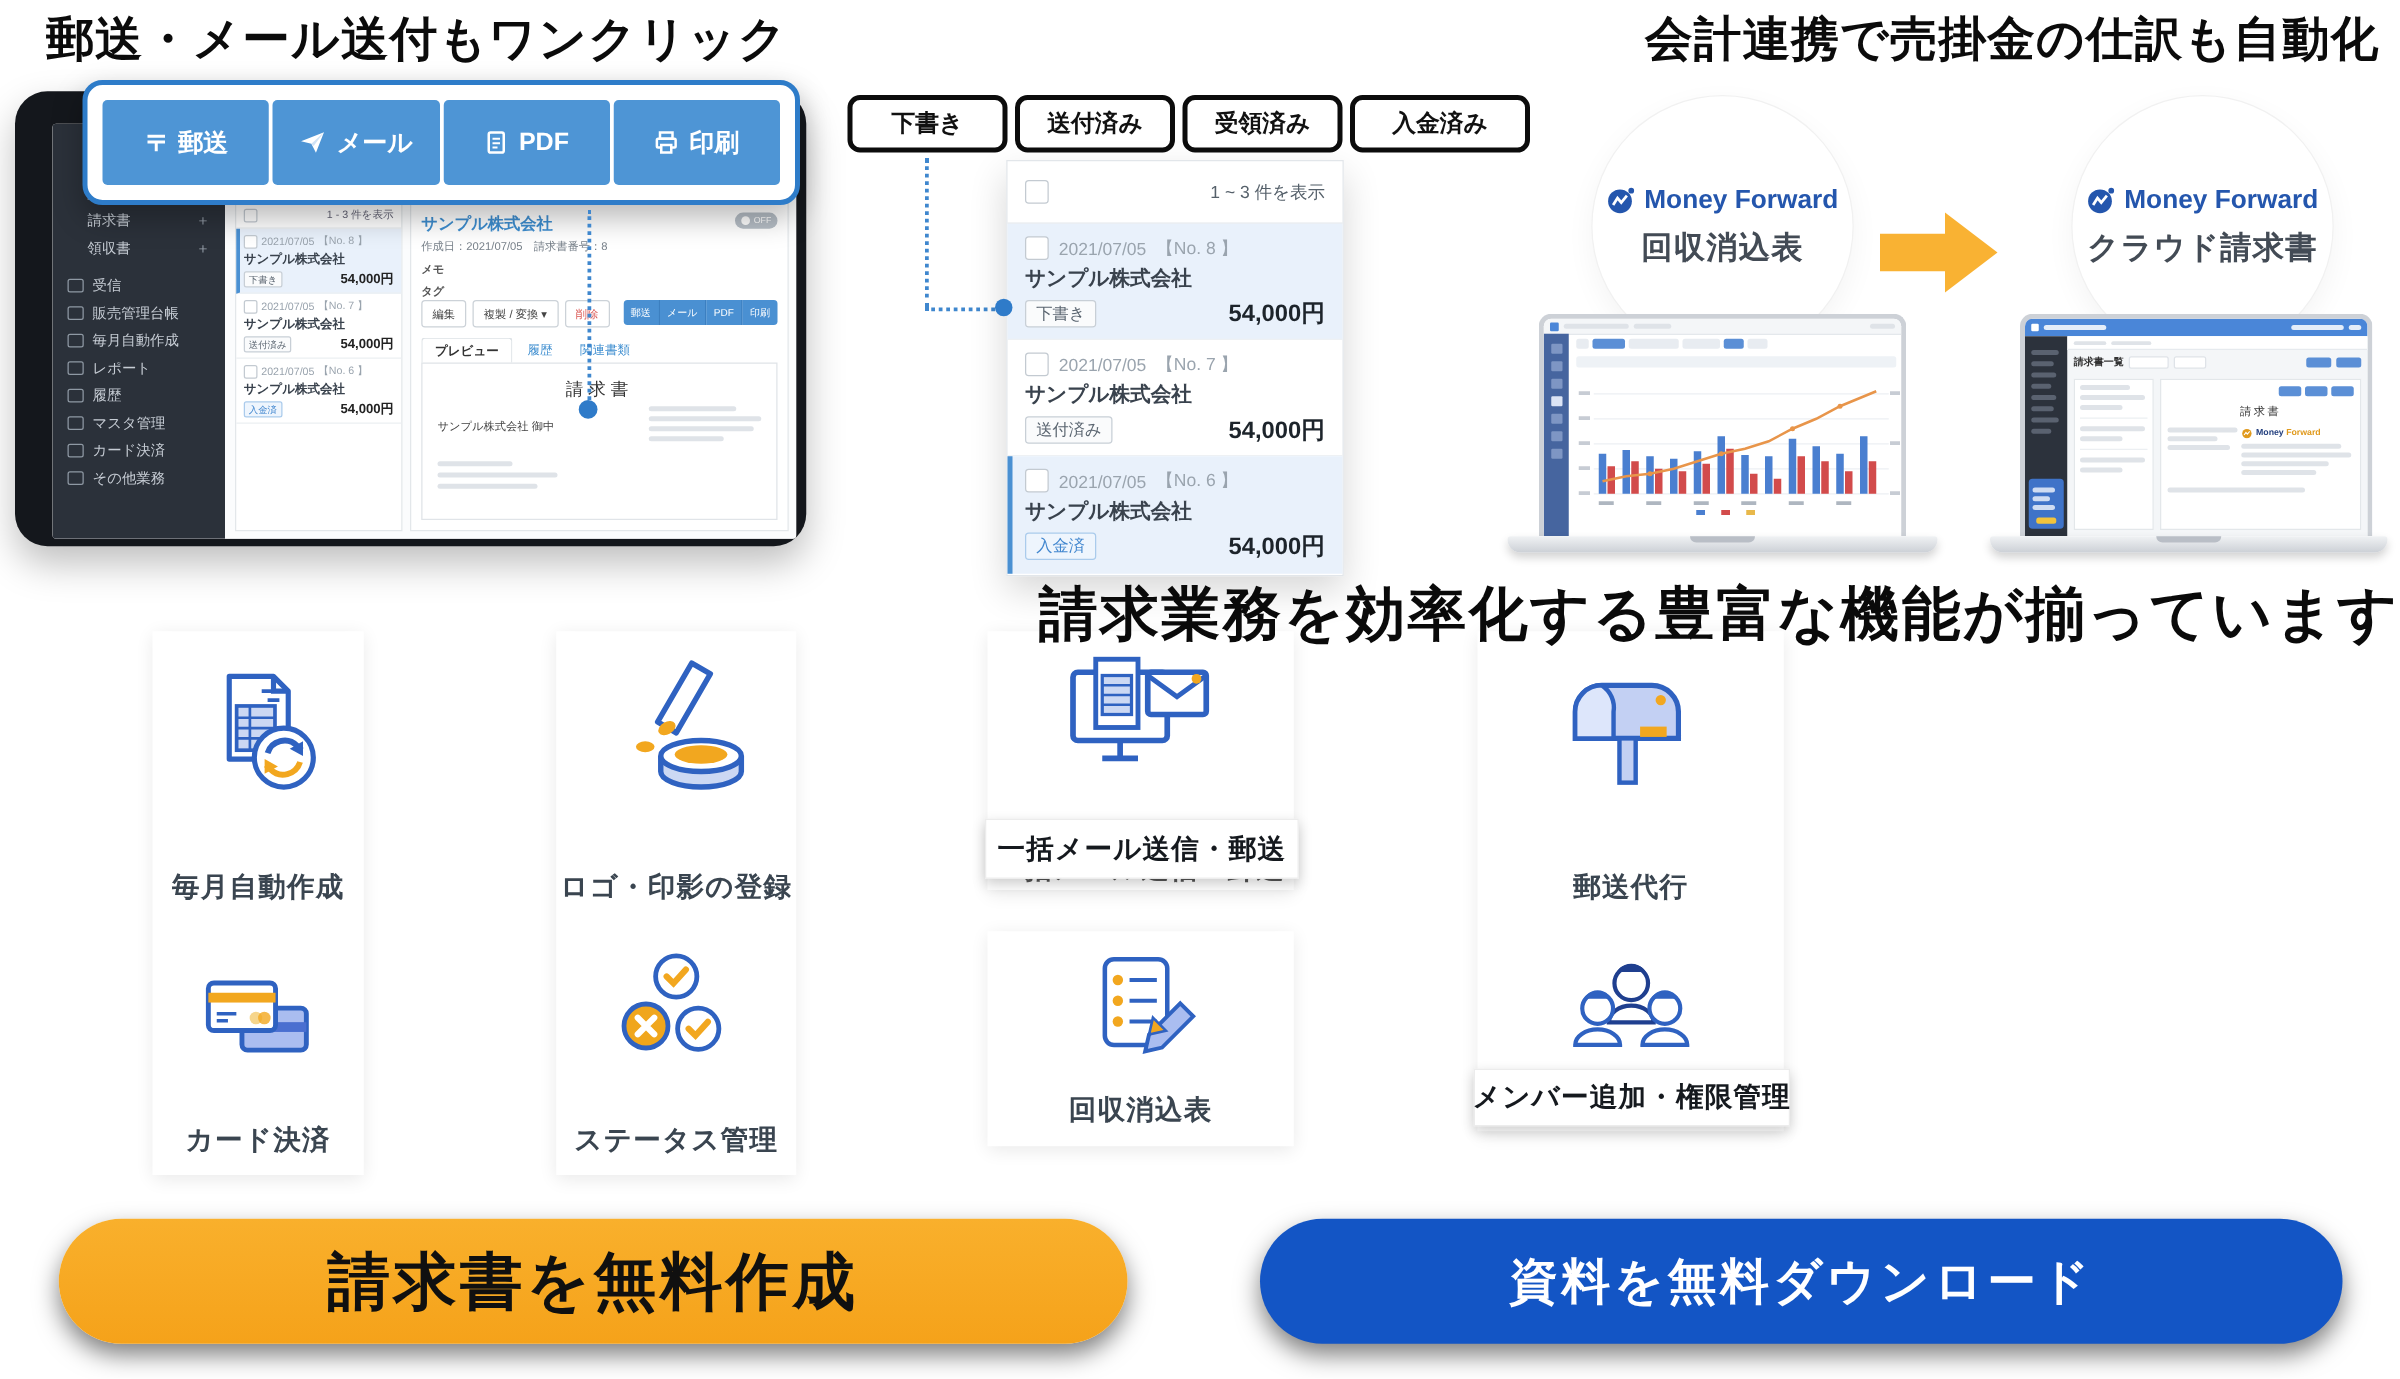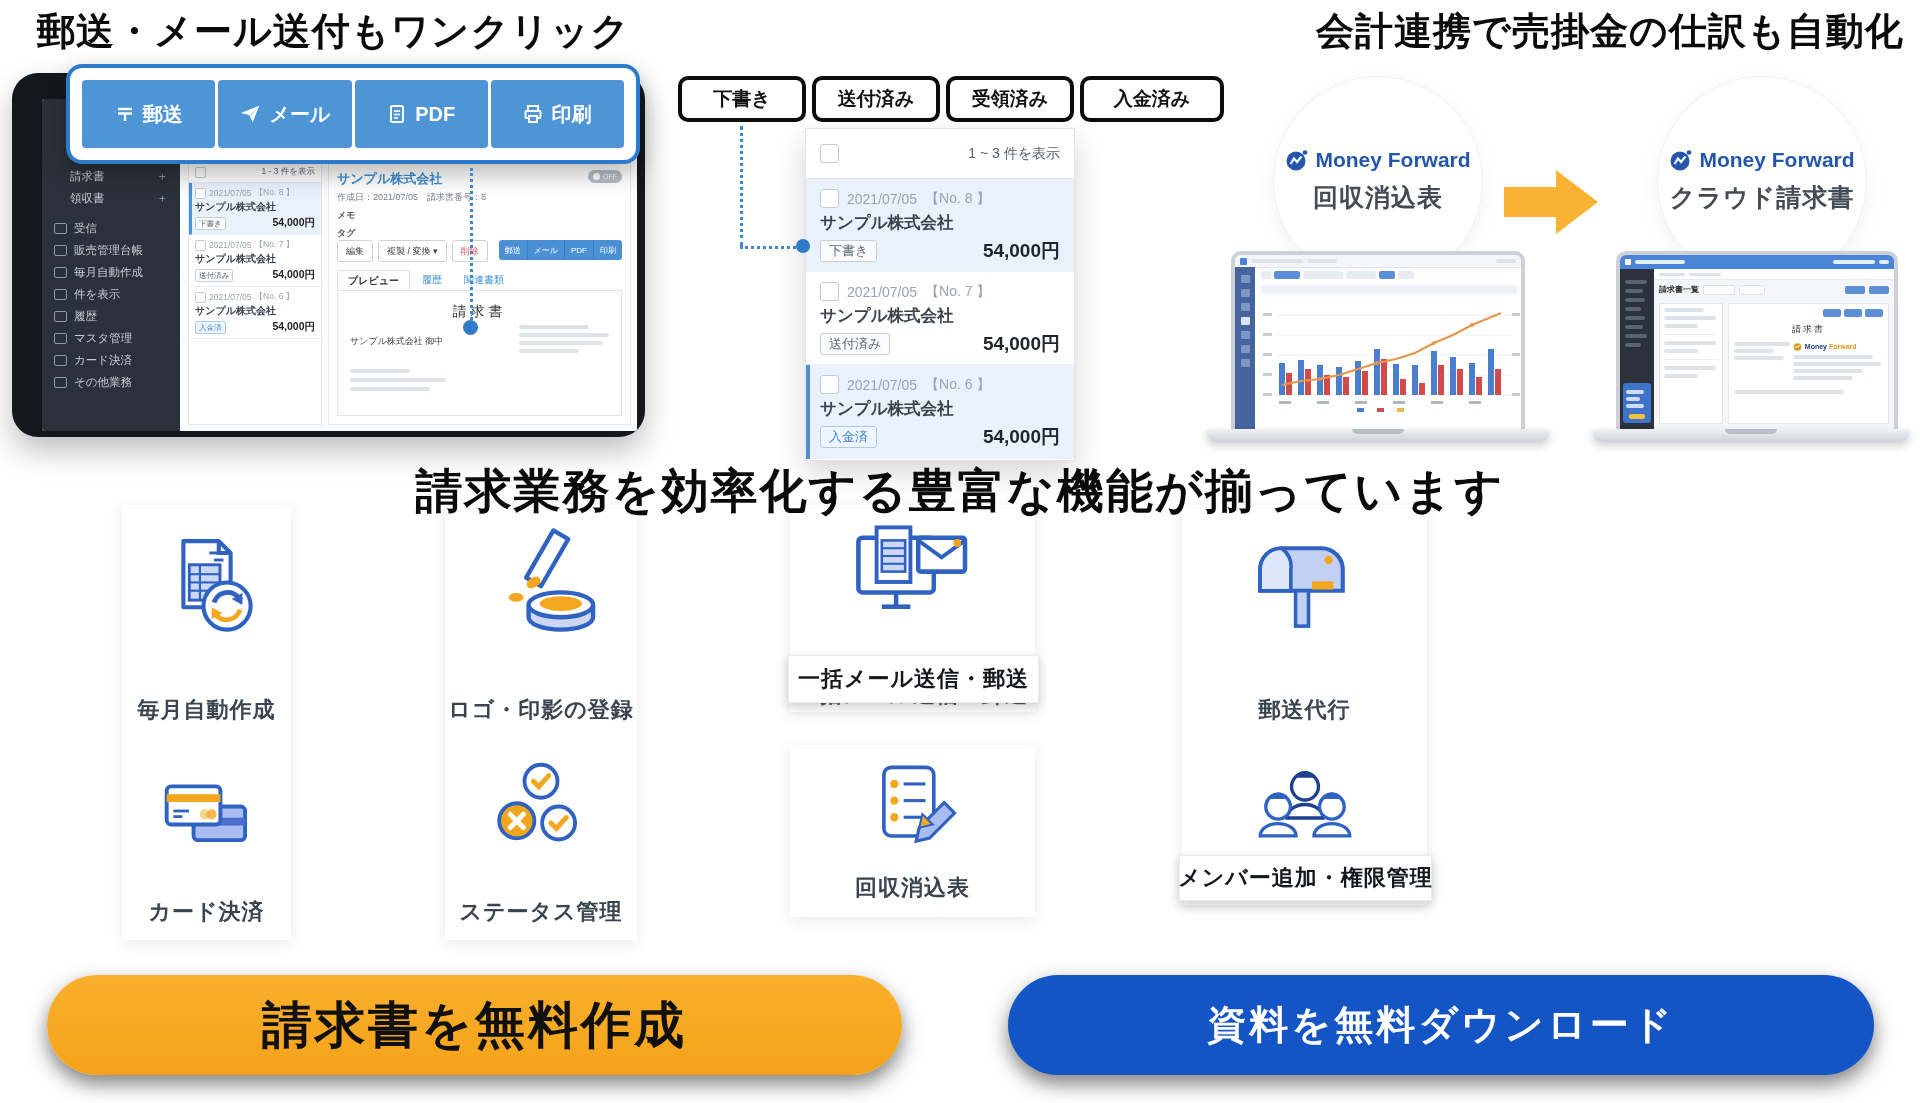--- a/index.html
+++ b/index.html
@@ -138,21 +138,21 @@
         <div class="row mrow">
             <span class="mi"></span>
             <span>販売管理台帳</span>
           </div>
         <div class="row mrow">
             <span class="mi"></span>
             <span>毎月自動作成</span>
           </div>
         <div class="row mrow">
             <span class="mi"></span>
-            <span>件を表示</span>
+            <span>レポート</span>
           </div>
         <div class="row mrow">
             <span class="mi"></span>
             <span>履歴</span>
           </div>
         <div class="row mrow">
             <span class="mi"></span>
             <span>マスタ管理</span>
           </div>
         <div class="row mrow">
@@ -576,21 +576,21 @@
               <div class="gb" style="width:70px;margin-top:3px;"></div>
               <div class="gb" style="width:60px;margin-top:3px;"></div>
           </div>
         </div>
         <div class="gb" style="width:110px;margin-top:10px;"></div>
       </div>
     </div>
   </div>
   <div class="abs lbase" style="left:1592px;top:429px;width:318px;height:13px;"></div>
 
-  <div class="bigheading" style="top:460px;">請求業務を効率化する豊富な機能が揃っています</div>
+  <div class="bigheading" style="top:460px;text-align:right;">請求業務を効率化する豊富な機能が揃っています</div>
 
   <div class="abs featbox" style="left:122px;top:505px;width:169px;height:435px;z-index:1;">
     <div class="ficon" style="top:22px;">
       <svg width="118" height="118" viewBox="0 0 100 100">
         <path d="M30 12 h30 l10 10 v46 h-40 z" fill="#fff" stroke="#2f62c1" stroke-width="3.5" stroke-linejoin="round"></path>
         <path d="M60 12 v10 h10" fill="none" stroke="#2f62c1" stroke-width="3.5"></path>
         <line x1="52" y1="22" x2="64" y2="22" stroke="#2f62c1" stroke-width="2.5"></line>
           <line x1="56" y1="28" x2="64" y2="28" stroke="#2f62c1" stroke-width="2.5"></line>
         <rect x="35" y="32" width="26" height="30" fill="#ccd8f3" stroke="#2f62c1" stroke-width="2.5"></rect>
         <line x1="35" y1="40" x2="61" y2="40" stroke="#2f62c1" stroke-width="1.8"></line>

